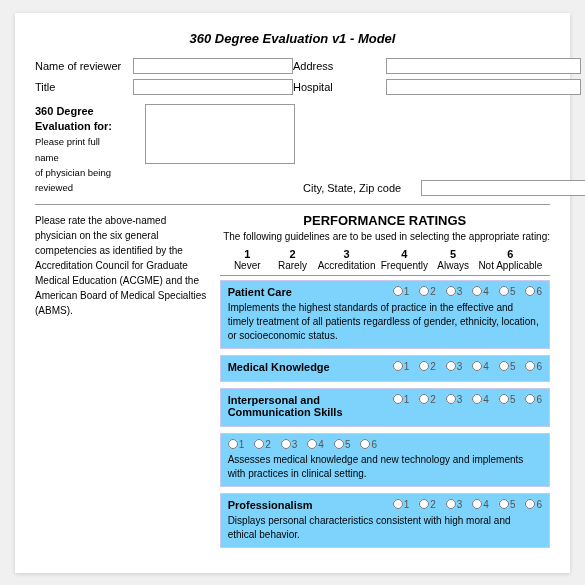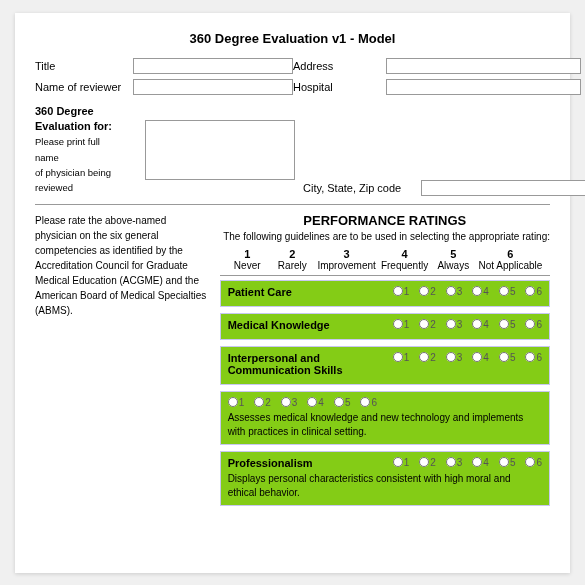--- a/index.html
+++ b/index.html
@@ -19,20 +19,21 @@
       min-height: 560px;
       padding: 18px 20px 18px 20px;
       box-shadow: 0 1px 4px rgba(0,0,0,0.15);
     }
     .title {
       text-align: center;
       font-size: 13px;
       font-weight: bold;
       margin-bottom: 12px;
       color: #000;
+      font-style: italic;
     }
     .form-row {
       display: flex;
       align-items: center;
       margin-bottom: 5px;
       gap: 8px;
     }
     .form-label {
       font-size: 11px;
       color: #000;
@@ -143,21 +144,21 @@
       color: #000;
       display: block;
     }
     .ratings-divider {
       border: none;
       border-top: 1px solid #999;
       margin: 4px 0;
     }
     .competency-section {
       border: 1px solid #c8c8f0;
-      background: #84cc16;
+      background: #7dd3fc;
       margin-bottom: 6px;
       padding: 5px 7px 5px 7px;
     }
     .competency-header {
       display: flex;
       justify-content: space-between;
       align-items: flex-start;
       margin-bottom: 3px;
     }
     .competency-title {
@@ -194,42 +195,42 @@
 </head>
 <body>
 
 <div class="page">
 
   <div class="title">360 Degree Evaluation v1 - Model</div>
 
   <div class="form-row-group">
     <div class="left-col">
       <div class="form-row">
+        <span class="form-label">Name of reviewer</span>
+        <input class="form-input" type="text" style="">
+      </div>
+      <div class="form-row">
         <span class="form-label">Title</span>
-        <input class="form-input" type="text" style="">
-      </div>
-      <div class="form-row">
-        <span class="form-label">Name of reviewer</span>
         <input class="form-input" type="text" style="">
       </div>
     </div>
     <div class="right-col">
       <div class="form-row">
         <span class="right-label">Address</span>
         <input class="form-input-wide" type="text" style="">
       </div>
       <div class="form-row">
         <span class="right-label">Hospital</span>
         <input class="form-input-wide" type="text" style="">
       </div>
     </div>
   </div>
 
   <div class="form-360-row">
-    <div style="width: 260px; display: flex; gap: 20px; align-items: center;">
+    <div style="width: 260px; display: flex; gap: 20px; align-items: flex-start;">
       <div style="min-width: 90px;">
         <div class="form-360-label">
           <strong>360 Degree<br>Evaluation for:</strong><br>
           <span style="font-size:9.5px;">Please print full name<br>of physician being<br>reviewed</span>
         </div>
       </div>
       <textarea class="textarea-box" style=""></textarea>
     </div>
     <div style="flex:1; display: flex; align-items: flex-end;">
       <div class="form-row" style="align-items: center; margin-bottom: 0;">
@@ -253,21 +254,21 @@
         <div class="scale-item">
           <span class="scale-num">1</span>
           <span class="scale-label">Never</span>
         </div>
         <div class="scale-item">
           <span class="scale-num">2</span>
           <span class="scale-label">Rarely</span>
         </div>
         <div class="scale-item">
           <span class="scale-num">3</span>
-          <span class="scale-label">Improvement</span>
+          <span class="scale-label">Accreditation</span>
         </div>
         <div class="scale-item">
           <span class="scale-num">4</span>
           <span class="scale-label">Frequently</span>
         </div>
         <div class="scale-item">
           <span class="scale-num">5</span>
           <span class="scale-label">Always</span>
         </div>
         <div class="scale-item">
@@ -283,20 +284,21 @@
           <div class="competency-title">Patient Care</div>
           <div class="radio-row">
             <label class="radio-item"><input type="radio" name="pc" value="1" style="">1</label>
             <label class="radio-item"><input type="radio" name="pc" value="2" style="">2</label>
             <label class="radio-item"><input type="radio" name="pc" value="3" style="">3</label>
             <label class="radio-item"><input type="radio" name="pc" value="4" style="">4</label>
             <label class="radio-item"><input type="radio" name="pc" value="5" style="">5</label>
             <label class="radio-item"><input type="radio" name="pc" value="6" style="">6</label>
           </div>
         </div>
+        <div class="competency-desc">Implements the highest standards of practice in the effective and timely treatment of all patients regardless of gender, ethnicity, location, or socioeconomic status.</div>
       </div>
 
       <div class="competency-section">
         <div class="competency-header">
           <div class="competency-title">Medical Knowledge</div>
           <div class="radio-row">
             <label class="radio-item"><input type="radio" name="mk" value="1" style="">1</label>
             <label class="radio-item"><input type="radio" name="mk" value="2" style="">2</label>
             <label class="radio-item"><input type="radio" name="mk" value="3" style="">3</label>
             <label class="radio-item"><input type="radio" name="mk" value="4" style="">4</label>

